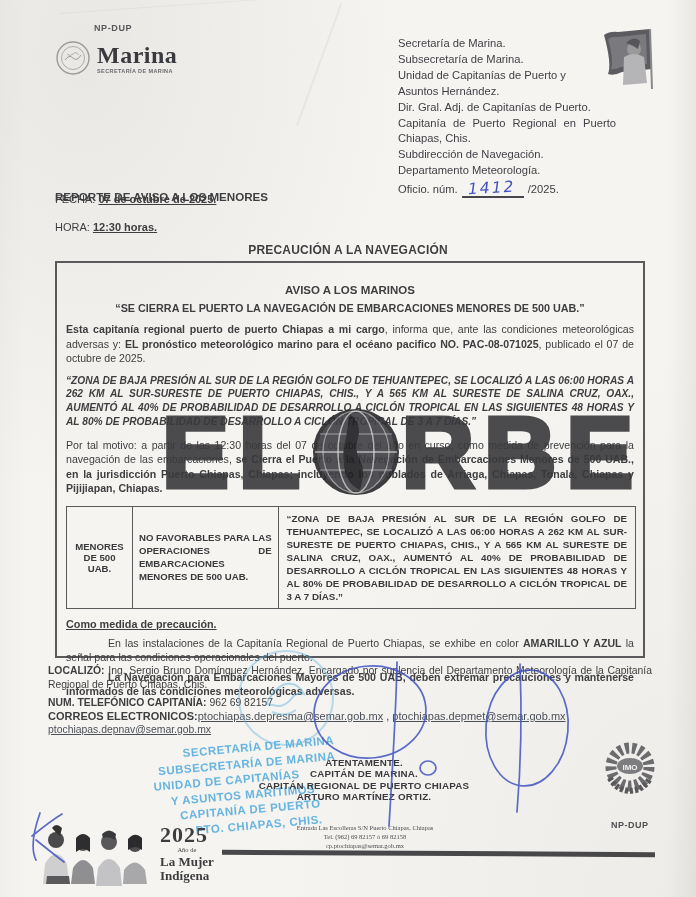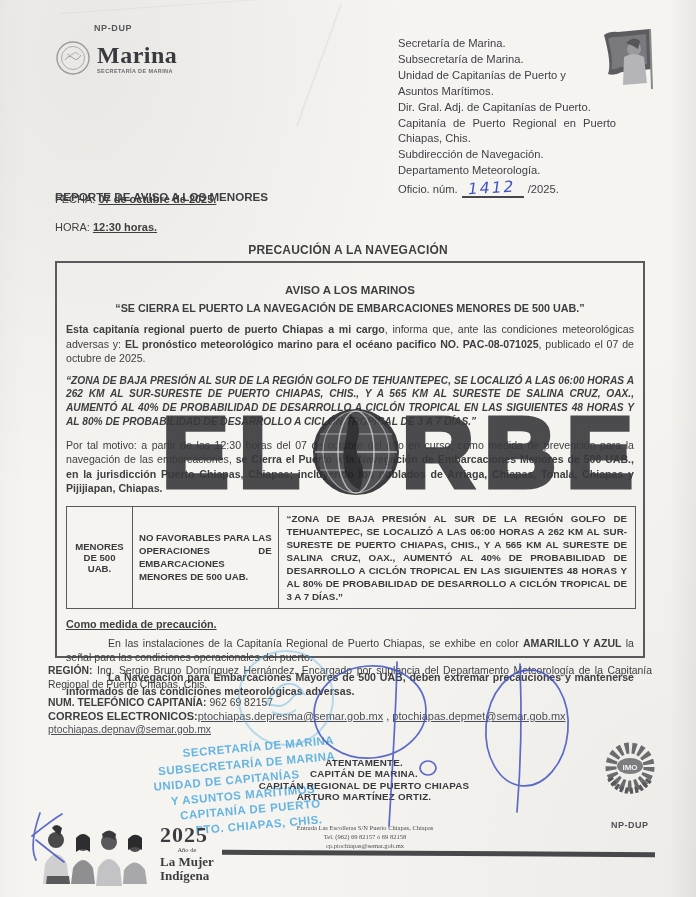--- a/index.html
+++ b/index.html
@@ -103,21 +103,21 @@
     <div>
       <div class="logo-word">Marina</div>
       <div class="logo-sub">SECRETARÍA DE MARINA</div>
     </div>
   </div>
 
   <div class="abs letterhead">
     <div>Secretaría de Marina.</div>
     <div>Subsecretaría de Marina.</div>
     <div>Unidad de Capitanías de Puerto y</div>
-    <div>Asuntos Marítimos.</div>
+    <div>Asuntos Hernández.</div>
     <div>Dir. Gral. Adj. de Capitanías de Puerto.</div>
     <div class="lh-just">Capitanía de Puerto Regional en Puerto</div>
     <div>Chiapas, Chis.</div>
     <div>Subdirección de Navegación.</div>
     <div>Departamento Meteorología.</div>
     <div class="oficio-line">
       <span>Oficio. núm.</span>
       <span class="ofc-slot">
         <span class="handwrite">1412</span>
       </span>
@@ -169,21 +169,21 @@
       </table>
 
     <div class="como">Como medida de precaución.</div>
     <div class="p-ind">
       <span>En las instalaciones de la Capitanía Regional de Puerto Chiapas, se exhibe en color </span><span class="b">AMARILLO Y AZUL</span><span> la señal para las condiciones operacionales del puerto.</span>
     </div>
     <div class="p-ind b">La Navegación para Embarcaciones Mayores de 500 UAB, deben extremar precauciones y mantenerse informados de las condiciones meteorológicas adversas.</div>
   </div>
 
   <div class="abs reporto">
-    <span class="b">REGIÓN:</span><span> Ing. Sergio Bruno Domínguez Hernández. Encargado por suplencia del Departamento Meteorología de la Capitanía Regional de Puerto Chiapas, Chis.</span>
+    <span class="b">LOCALIZÓ:</span><span> Ing. Sergio Bruno Domínguez Hernández. Encargado por suplencia del Departamento Meteorología de la Capitanía Regional de Puerto Chiapas, Chis.</span>
   </div>
   <div class="abs tel">
     <span class="b">NUM. TELEFÓNICO CAPITANÍA:</span><span> 962 69 82157</span>
   </div>
   <div class="abs correos">
     <span class="b">CORREOS ELECTRONICOS:</span><span class="email">ptochiapas.depresma@semar.gob.mx</span><span> , </span><span class="email">ptochiapas.depmet@semar.gob.mx</span>
   </div>
   <div class="abs email3">
     <span class="email">ptochiapas.depnav@semar.gob.mx</span>
   </div>

